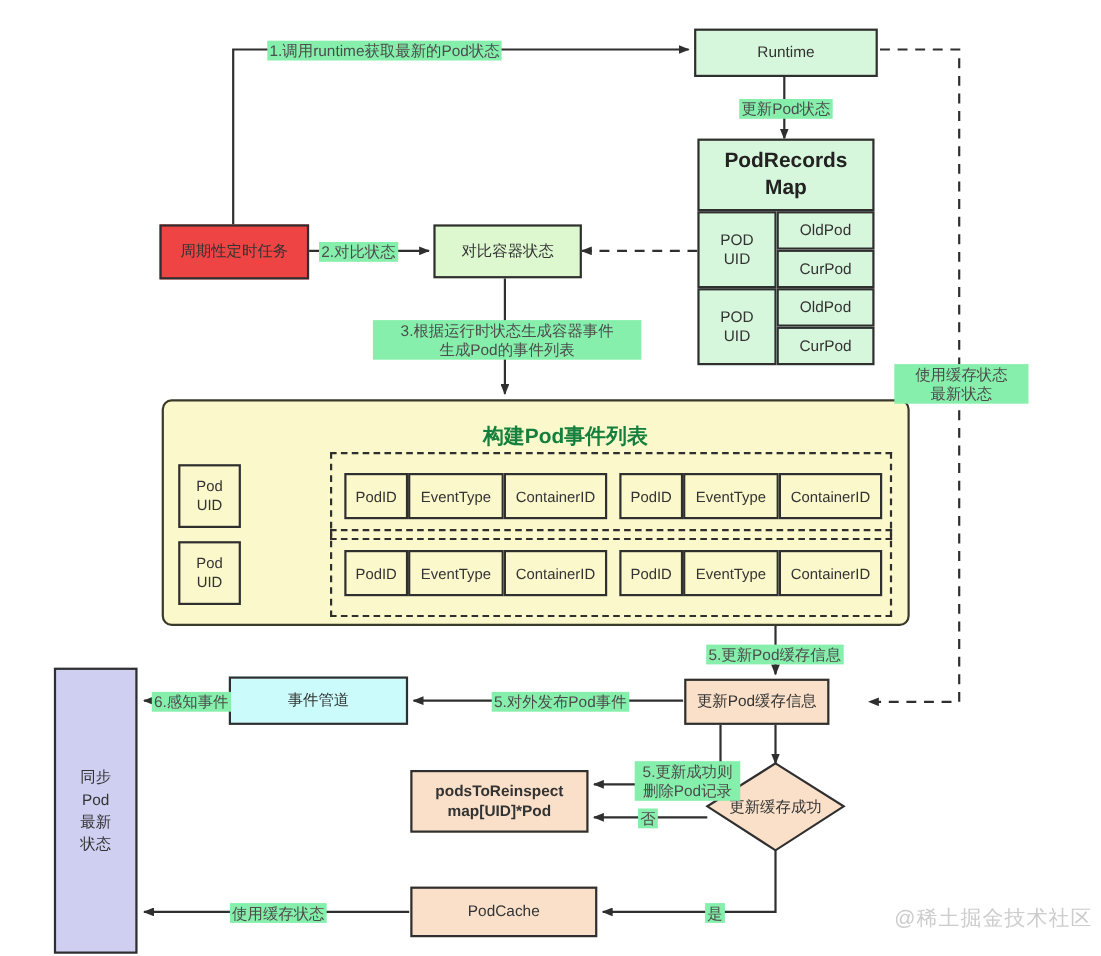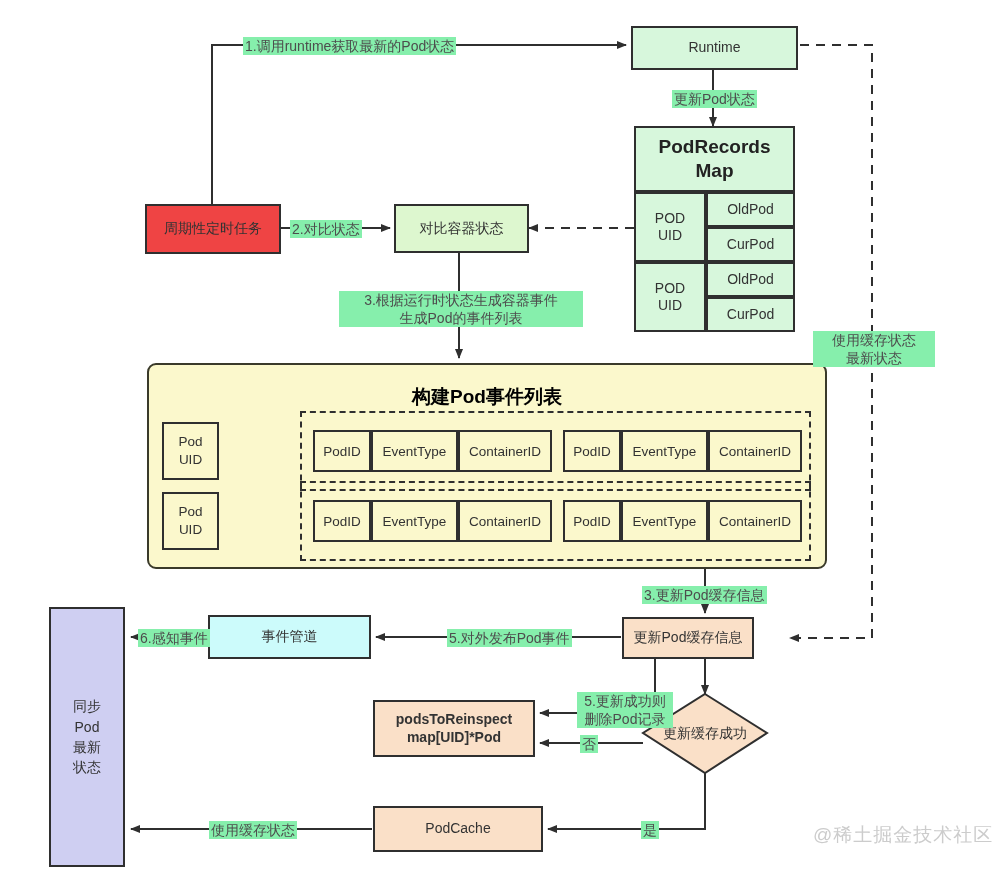--- a/index.html
+++ b/index.html
@@ -10,21 +10,21 @@
         align-items:center;justify-content:center;text-align:center;color:#333;
         font-size:14px;line-height:1.25;}
   .lbl{position:absolute;color:#4d4d4d;font-size:14px;line-height:1.3;text-align:center;
        white-space:nowrap;background:#86efac;padding:0 2px;}
   .green{background:#d7f7dc;}
   .green2{background:#ddf7cf;}
   .blue{background:#ef4444;}
   .cyan{background:#ccfbfb;}
   .orange{background:#fae0c8;}
   .purple{background:#cfcff2;}
-  .title-node{font-size:19px;font-weight:bold;color:#000000;}
+  .title-node{font-size:19px;font-weight:bold;color:#15803d;padding-left:27px;}
   .map-title{font-size:19px;font-weight:bold;color:#222;}
   .grpbox{position:absolute;box-sizing:border-box;border:2px solid #3a3a2a;border-radius:9px;background:#fbf8cc;}
   .dashbox{position:absolute;box-sizing:border-box;border:2.5px dashed #2f2f2f;background:transparent;}
   .cell{position:absolute;box-sizing:border-box;border:2px solid #2f2f2f;background:#fbf8cc;
         display:flex;align-items:center;justify-content:center;font-size:13.5px;color:#333;}
   .mapcell{position:absolute;box-sizing:border-box;border:2px solid #2f2f2f;background:#d7f7dc;
         display:flex;align-items:center;justify-content:center;font-size:14px;color:#333;text-align:center;line-height:1.25;}
   .diamond{position:absolute;}
   .watermark{position:absolute;color:#cccccc;font-size:19px;letter-spacing:1px;}
   .multi{white-space:pre-line;}
@@ -143,21 +143,21 @@
   <div class="lbl" style="left:672px;top:90px;">更新Pod状态</div>
 
   <div class="lbl" style="left:290px;top:220px;">2.对比状态</div>
 
   <div class="lbl multi" style="left:339px;top:291px;width:240px;">3.根据运行时状态生成容器事件
 生成Pod的事件列表</div>
 
   <div class="lbl multi" style="left:813px;top:331px;width:118px;">使用缓存状态
 最新状态</div>
 
-  <div class="lbl" style="left:642px;top:586px;">3.更新Pod缓存信息</div>
+  <div class="lbl" style="left:642px;top:586px;">5.更新Pod缓存信息</div>
 
   <div class="lbl" style="left:447px;top:629px;">5.对外发布Pod事件</div>
 
   <div class="lbl" style="left:138px;top:629px;">6.感知事件</div>
 
   <div class="lbl multi" style="left:577px;top:692px;width:92px;text-align:center;">5.更新成功则
 删除Pod记录</div>
 
   <div class="lbl" style="left:580px;top:735px;">否</div>
 

